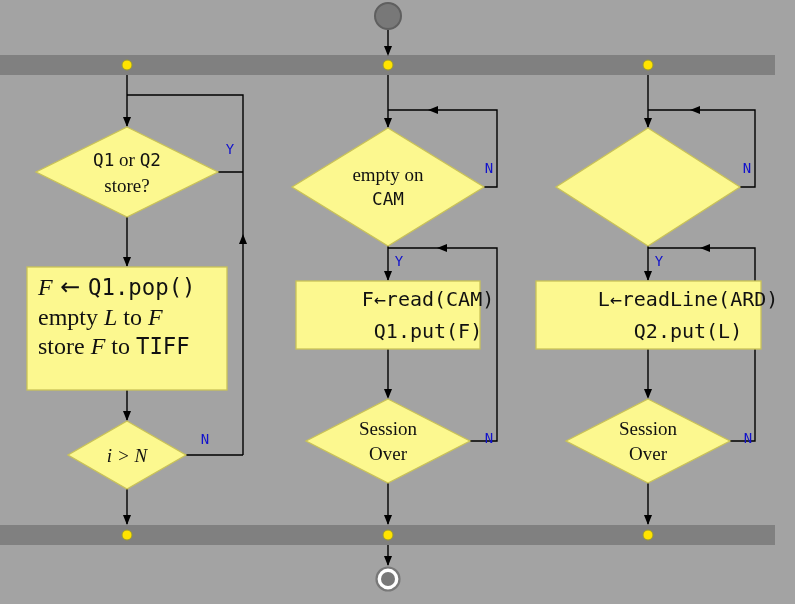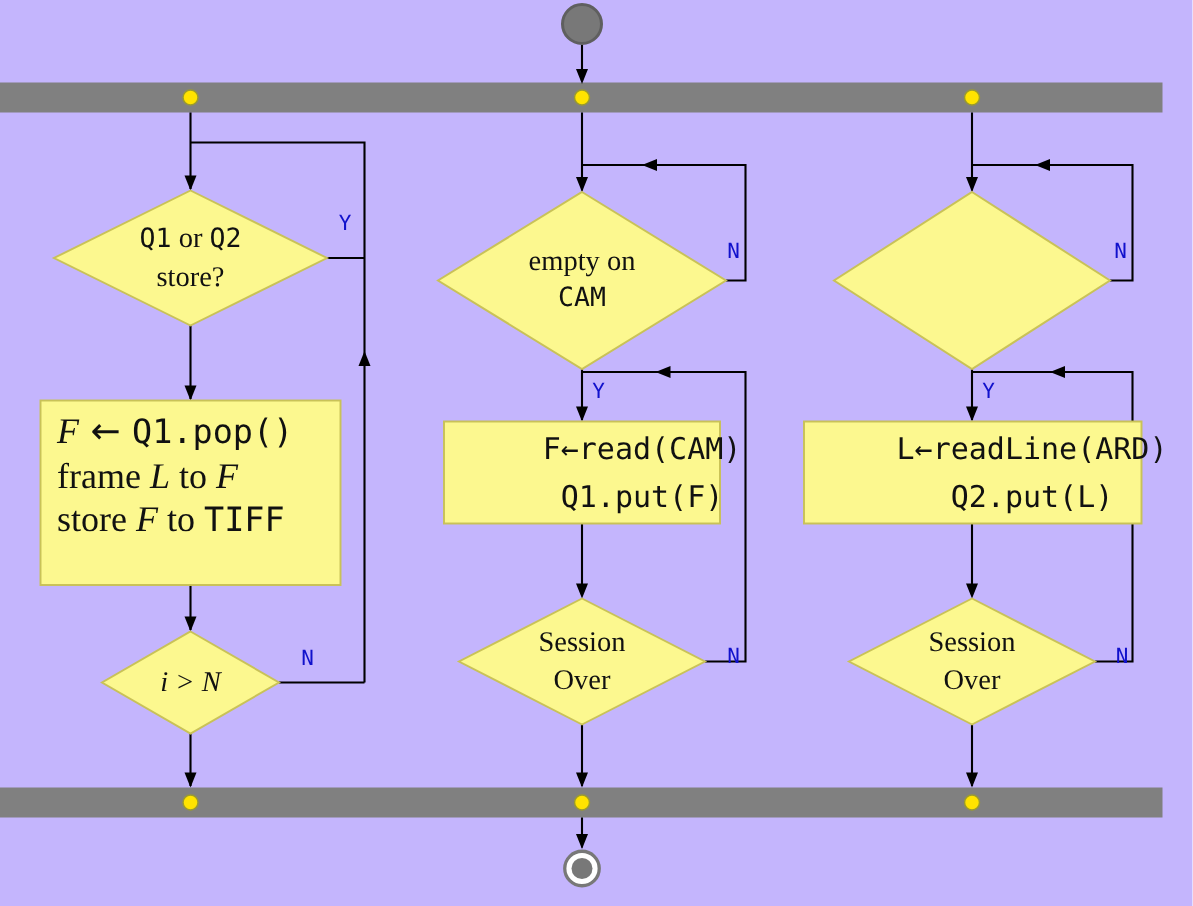--- a/index.html
+++ b/index.html
@@ -1,16 +1,16 @@
 <!DOCTYPE html>
 <html><head>
 <meta charset="utf-8">
 <style>
   html,body { margin:0; padding:0; background:#ffffff; }
-  .canvas { position:relative; width:795px; height:604px; background:#c4b5fd;
+  .canvas { position:relative; width:795px; height:604px; background:#a3a3a3;
             font-family:"Liberation Serif", serif; color:#111; overflow:hidden; }
   .canvas > svg { position:absolute; left:0; top:0; }
 
   
   .node-shape { fill:#fcf88f; stroke:#c9c258; stroke-width:1.3px; }
   .bar { fill:#808080; }
   .dot { fill:#ffe300; stroke:#9a9a2e; stroke-width:1px; }
   .wire { stroke:#000; stroke-width:1.4px; fill:none; }
   .head { fill:#000; stroke:none; }
 
@@ -96,21 +96,21 @@
     </g>
   </svg>
 
   <div class="lbl diamond-lbl" style="left:127px;top:172px">
     <div><span class="code">Q1</span><span> or </span><span class="code">Q2</span></div>
     <div>store?</div>
   </div>
 
   <div class="proc-left">
     <div><span class="math">F</span><span class="arr"> ← </span><span class="code">Q1.pop()</span></div>
-    <div><span>frame </span><span class="math">L</span><span> to </span><span class="math">F</span></div>
+    <div><span>empty </span><span class="math">L</span><span> to </span><span class="math">F</span></div>
     <div><span>store </span><span class="math">F</span><span> to </span><span class="code">TIFF</span></div>
   </div>
 
   <div class="lbl diamond-lbl math" style="left:127px;top:455px">i &gt; N</div>
 
   <div class="lbl diamond-lbl" style="left:388px;top:187px">
     <div>empty on</div>
     <div class="code">CAM</div>
   </div>
 

